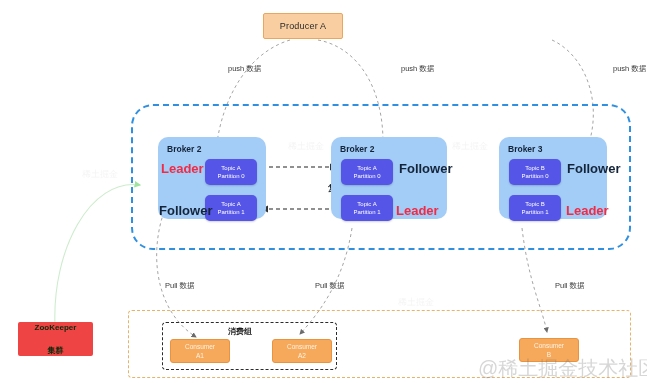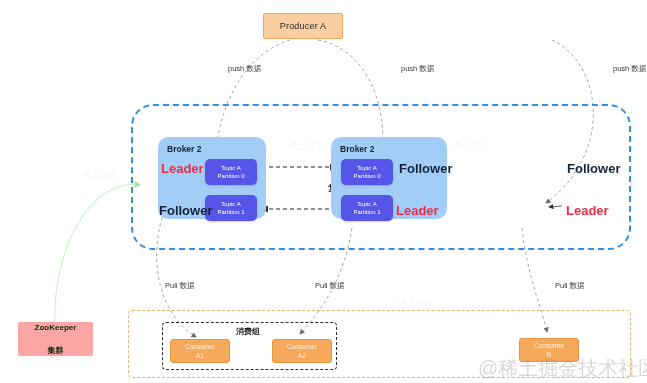--- a/index.html
+++ b/index.html
@@ -135,21 +135,21 @@
     display: flex;
     flex-direction: column;
     align-items: center;
     justify-content: center;
     text-align: center;
   }
 
   
   .zookeeper {
     position: absolute;
-    background: #fca5a5;
+    background: #ef4444;
     border-radius: 2px;
     color: #0d2a0d;
     font-size: 8px;
     font-weight: bold;
     line-height: 11px;
     display: flex;
     flex-direction: column;
     align-items: center;
     justify-content: center;
     text-align: left;
@@ -246,31 +246,42 @@
       <span>Partition 0</span>
     </div>
     <div class="partition" style="left:10px; top:58px; width:52px; height:26px;">
       <span>Topic A</span>
       <span>Partition 1</span>
     </div>
   </div>
   <div class="role" style="left:399px; top:161px;">Follower</div>
   <div class="role leader" style="left:396px; top:203px;">Leader</div>
 
+  <div class="broker" style="left:499px; top:137px; width:108px; height:82px;">
+    <div class="broker-label">Broker 3</div>
+    <div class="partition" style="left:10px; top:22px; width:52px; height:26px;">
+      <span>Topic B</span>
+      <span>Partition 0</span>
+    </div>
+    <div class="partition" style="left:10px; top:58px; width:52px; height:26px;">
+      <span>Topic B</span>
+      <span>Partition 1</span>
+    </div>
+  </div>
   <div class="role" style="left:567px; top:161px;">Follower</div>
   <div class="role leader" style="left:566px; top:203px;">Leader</div>
 
   <div class="flow-label" style="left:137px; top:281px;">Pull 数据</div>
   <div class="flow-label" style="left:287px; top:281px;">Pull 数据</div>
   <div class="flow-label" style="left:527px; top:281px;">Pull 数据</div>
 
   <div class="consumer-zone" style="left:128px; top:310px; width:503px; height:68px;"></div>
 
   <div class="consumer-group" style="left:162px; top:322px; width:175px; height:48px;"></div>
-  <div class="cg-title" style="left:236px; top:326px;">消费组</div>
+  <div class="cg-title" style="left:228px; top:326px;">消费组</div>
 
   <div class="consumer" style="left:170px; top:339px; width:58px; height:22px;">
     <span>Consumer</span>
     <span>A1</span>
   </div>
   <div class="consumer" style="left:272px; top:339px; width:58px; height:22px;">
     <span>Consumer</span>
     <span>A2</span>
   </div>
 

